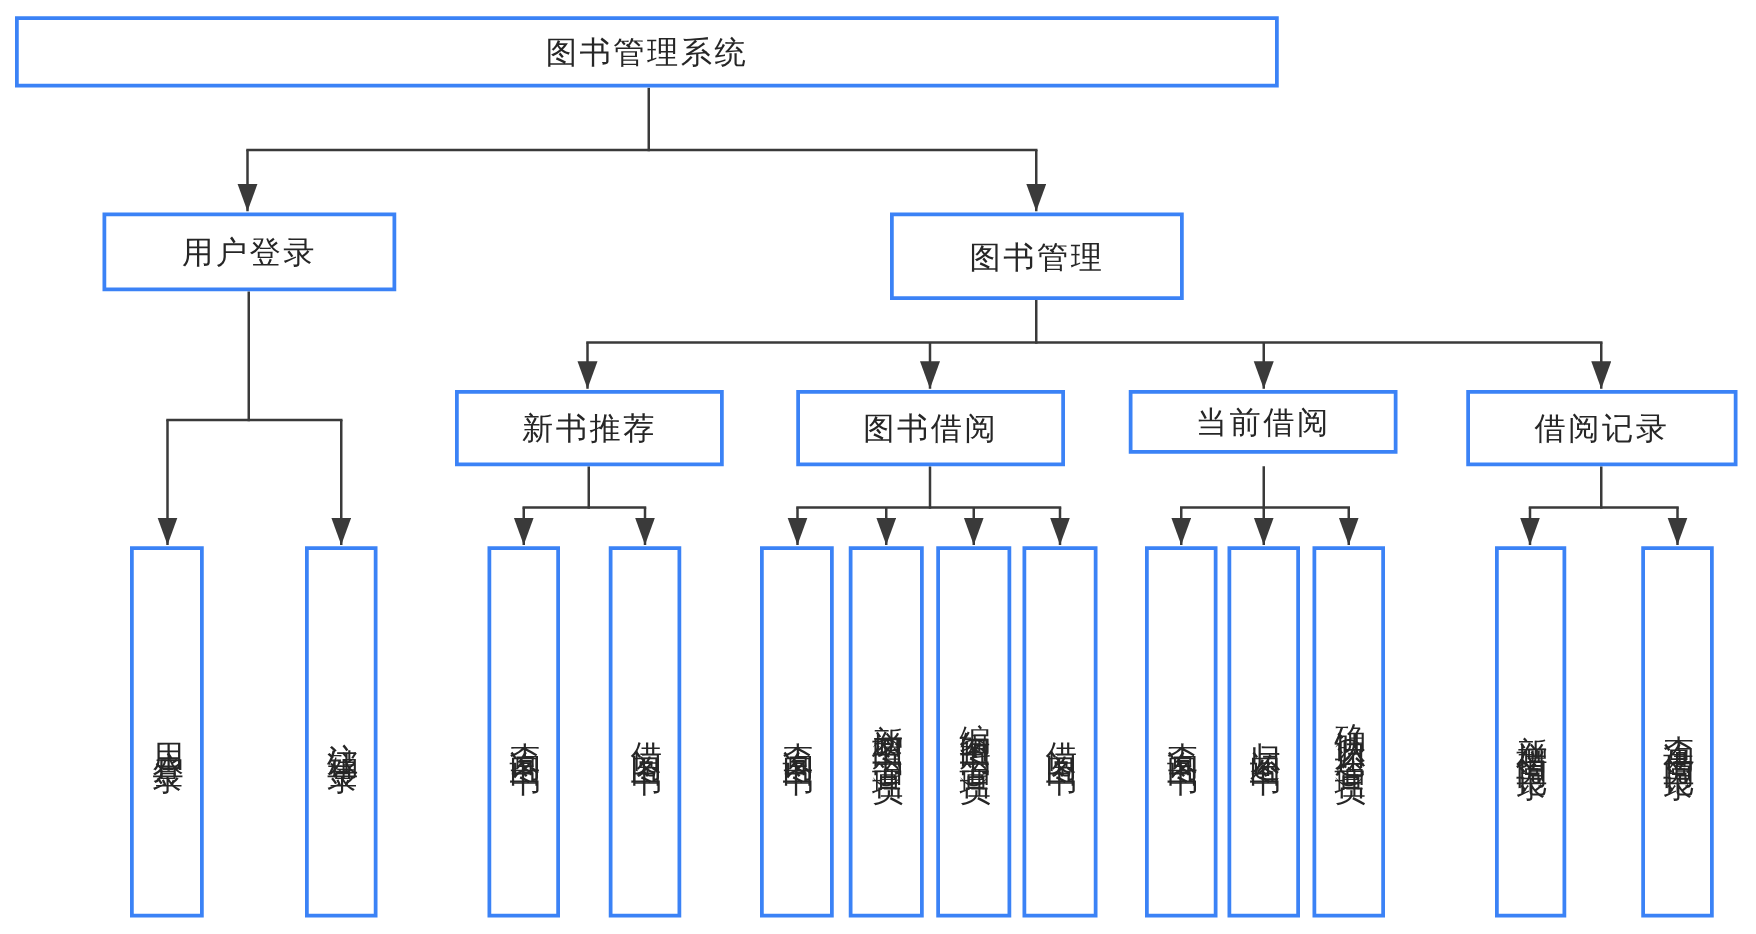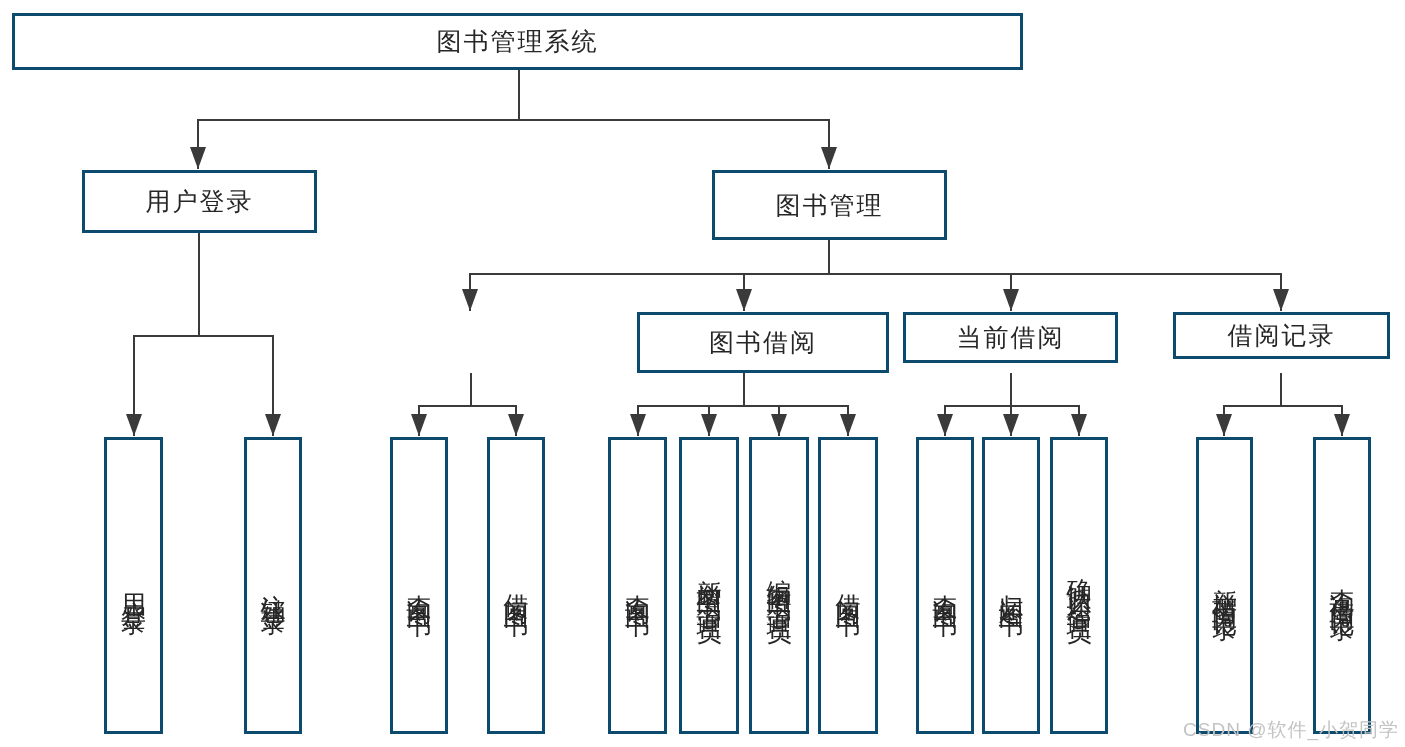--- a/index.html
+++ b/index.html
@@ -7,21 +7,21 @@
     position:relative;
     width:1405px;height:747px;
     background:#ffffff;
     font-family:"Liberation Sans","DejaVu Sans",sans-serif;
     overflow:hidden;
   }
   .wires{position:absolute;left:0;top:0;z-index:0;}
   .node{
     position:absolute;
     box-sizing:border-box;
-    border:3px solid #0c4a6e;
+    border:3px solid #3b82f6;
     background:#ffffff;
     display:flex;
     align-items:center;
     justify-content:center;
     color:#262626;
     z-index:1;
   }
   .node.h{font-size:25px;letter-spacing:2px;white-space:nowrap;}
   .node.v{
     writing-mode:vertical-rl;
@@ -94,36 +94,36 @@
       <line x1="1224" y1="406" x2="1224" y2="436" marker-end="url(#ah)"></line>
       <line x1="1342" y1="406" x2="1342" y2="436" marker-end="url(#ah)"></line>
     </g>
   </svg>
 
   <div class="node h" style="left:12px;top:13px;width:1011px;height:57px">图书管理系统</div>
 
   <div class="node h" style="left:82px;top:170px;width:235px;height:63px">用户登录</div>
   <div class="node h" style="left:712px;top:170px;width:235px;height:70px">图书管理</div>
 
-  <div class="node h" style="left:637px;top:312px;width:252px;height:61px">图书借阅</div>
+  <div class="node h" style="left:364px;top:312px;width:215px;height:61px">新书推荐</div>
+  <div class="node h" style="left:637px;top:312px;width:215px;height:61px">图书借阅</div>
   <div class="node h" style="left:903px;top:312px;width:215px;height:51px">当前借阅</div>
-  <div class="node h" style="left:1173px;top:312px;width:217px;height:47px">借阅记录</div>
+  <div class="node h" style="left:1173px;top:312px;width:217px;height:61px">借阅记录</div>
 
   <div class="node v" style="left:104px;top:437px;width:59px;height:297px">用户登录</div>
   <div class="node v" style="left:244px;top:437px;width:58px;height:297px">注销登录</div>
 
   <div class="node v" style="left:390px;top:437px;width:58px;height:297px">查询图书</div>
   <div class="node v" style="left:487px;top:437px;width:58px;height:297px">借阅图书</div>
 
   <div class="node v" style="left:608px;top:437px;width:59px;height:297px">查询图书</div>
   <div class="node v" style="left:679px;top:437px;width:60px;height:297px">新增图书（管理员）</div>
   <div class="node v" style="left:749px;top:437px;width:60px;height:297px">编辑图书（管理员）</div>
   <div class="node v" style="left:818px;top:437px;width:60px;height:297px">借阅图书</div>
 
   <div class="node v" style="left:916px;top:437px;width:58px;height:297px">查询图书</div>
   <div class="node v" style="left:982px;top:437px;width:58px;height:297px">归还图书</div>
   <div class="node v" style="left:1050px;top:437px;width:58px;height:297px">确认归还（管理员）</div>
 
   <div class="node v" style="left:1196px;top:437px;width:57px;height:297px">新增借阅记录</div>
   <div class="node v" style="left:1313px;top:437px;width:58px;height:297px">查询借阅记录</div>
 
-  <div class="watermark">CSDN @软件_小贺同学</div>
 </div>
 
 </body></html>

